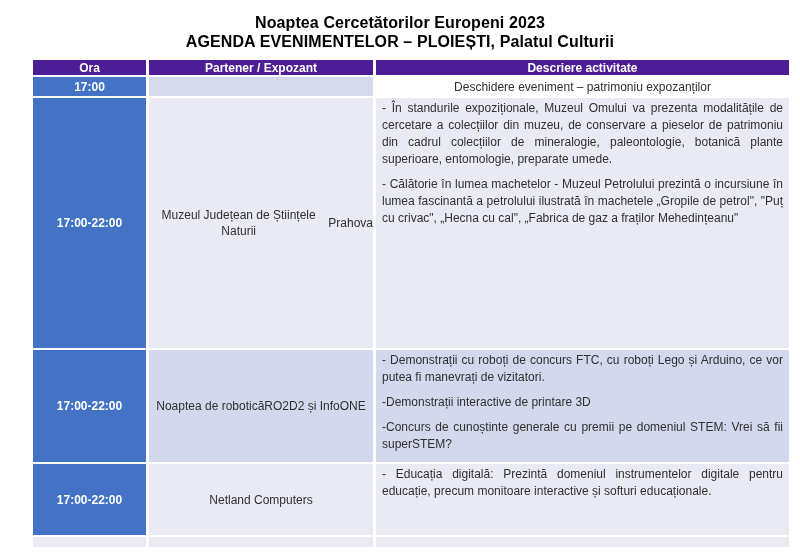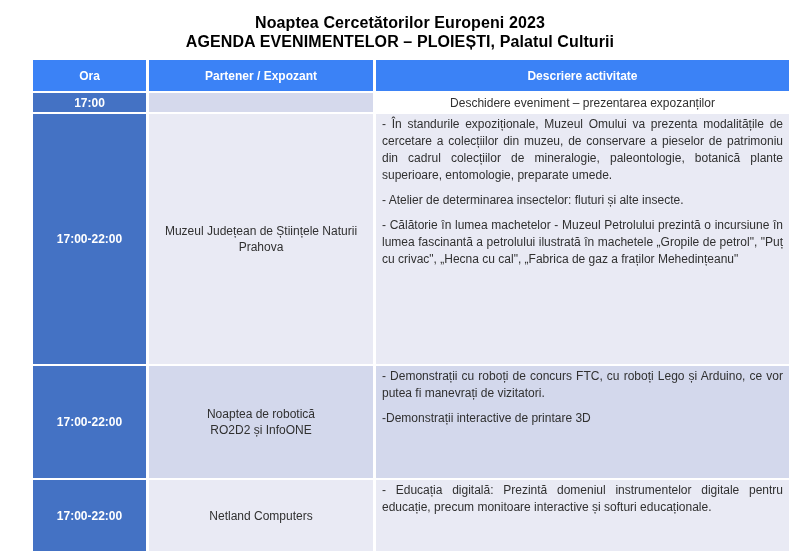--- a/index.html
+++ b/index.html
@@ -22,33 +22,33 @@
     column-gap: 3px;
     margin-bottom: 2px;
   }
 
   .cell-blue {
     background: #4472C4; color: #ffffff; font-weight: bold; font-size: 12px;
     display: flex; align-items: center; justify-content: center; text-align: left;
   }
 
   .header-row .h-cell {
-    background: #3b82f6; color: #ffffff; font-weight: bold; font-size: 12px;
-    height: 31px; display: flex; align-items: center; justify-content: center;
+    background: #4c1d95; color: #ffffff; font-weight: bold; font-size: 12px;
+    height: 15px; display: flex; align-items: center; justify-content: center;
   }
 
   .row-open { min-height: 14px; }
   .row-open .desc-cell {
     background: #ffffff; font-size: 12px; display: flex;
     align-items: center; justify-content: center; text-align: center;
   }
   .row-open .partner-cell { background: #D5D9EC; }
 
   .partner-cell {
-    display: flex; flex-direction: column; align-items: center; justify-content: center;
+    display: flex; flex-direction: row; align-items: center; justify-content: center;
     font-size: 12px; line-height: 16px; text-align: center; color: #303030;
   }
 
   .desc-cell {
     font-size: 12px; line-height: 17px; color: #303030;
     padding: 2px 6px 0 6px;
   }
   .desc-cell p { text-align: justify; margin: 0 0 8px 0; }
   .desc-cell p:last-child { margin-bottom: 0; }
 
@@ -76,45 +76,45 @@
 
     <div class="t-row header-row">
       <div class="h-cell">Ora</div>
       <div class="h-cell">Partener / Expozant</div>
       <div class="h-cell">Descriere activitate</div>
     </div>
 
     <div class="t-row row-open">
       <div class="cell-blue">17:00</div>
       <div class="partner-cell"></div>
-      <div class="desc-cell">Deschidere eveniment – prezentarea expozanților</div>
+      <div class="desc-cell">Deschidere eveniment – patrimoniu expozanților</div>
     </div>
 
     <div class="t-row band-light row-muzeul">
       <div class="cell-blue">17:00-22:00</div>
       <div class="partner-cell">
         <div>Muzeul Județean de Științele Naturii</div>
         <div>Prahova</div>
       </div>
       <div class="desc-cell">
         <p>- În standurile expoziționale, Muzeul Omului va prezenta modalitățile de cercetare a colecțiilor din muzeu, de conservare a pieselor de patrimoniu din cadrul colecțiilor de mineralogie, paleontologie, botanică plante superioare, entomologie, preparate umede.</p>
-        <p>- Atelier de determinarea insectelor: fluturi și alte insecte.</p>
         <p>- Călătorie în lumea machetelor - Muzeul Petrolului prezintă o incursiune în lumea fascinantă a petrolului ilustrată în machetele „Gropile de petrol", "Puț cu crivac", „Hecna cu cal", „Fabrica de gaz a fraților Mehedințeanu"</p>
       </div>
     </div>
 
     <div class="t-row band-dark row-robo">
       <div class="cell-blue">17:00-22:00</div>
       <div class="partner-cell">
         <div>Noaptea de robotică</div>
         <div>RO2D2 și InfoONE</div>
       </div>
       <div class="desc-cell">
         <p>- Demonstrații cu roboți de concurs FTC, cu roboți Lego și Arduino, ce vor putea fi manevrați de vizitatori.</p>
         <p>-Demonstrații interactive de printare 3D</p>
+        <p>-Concurs de cunoștinte generale cu premii pe domeniul STEM: Vrei să fii superSTEM?</p>
       </div>
     </div>
 
     <div class="t-row band-light row-netland">
       <div class="cell-blue">17:00-22:00</div>
       <div class="partner-cell">
         <div>Netland Computers</div>
       </div>
       <div class="desc-cell">
         <p>- Educația digitală: Prezintă domeniul instrumentelor digitale pentru educație, precum monitoare interactive și softuri educaționale.</p>

